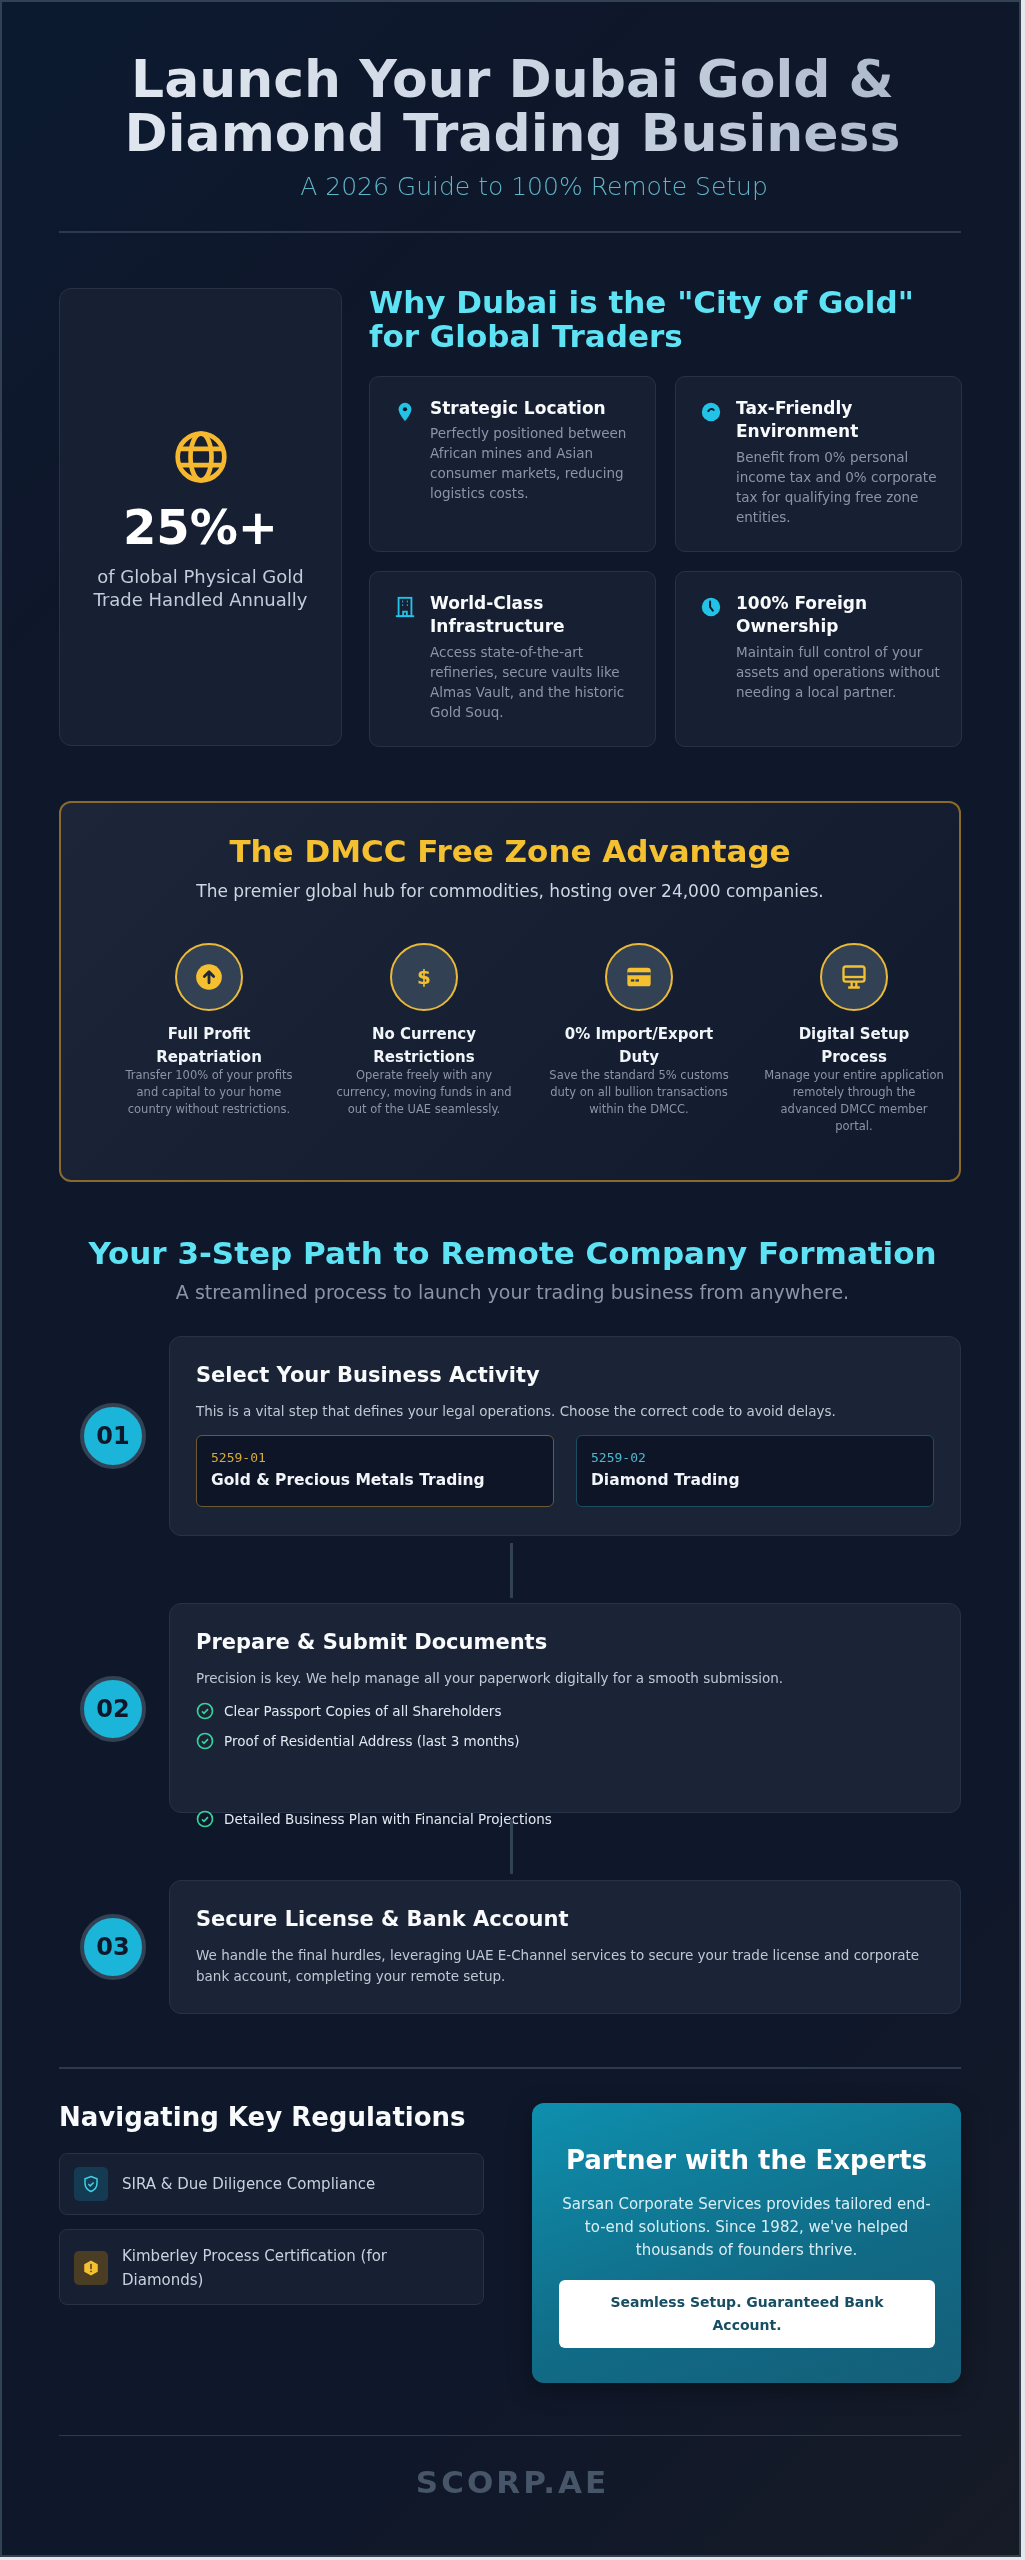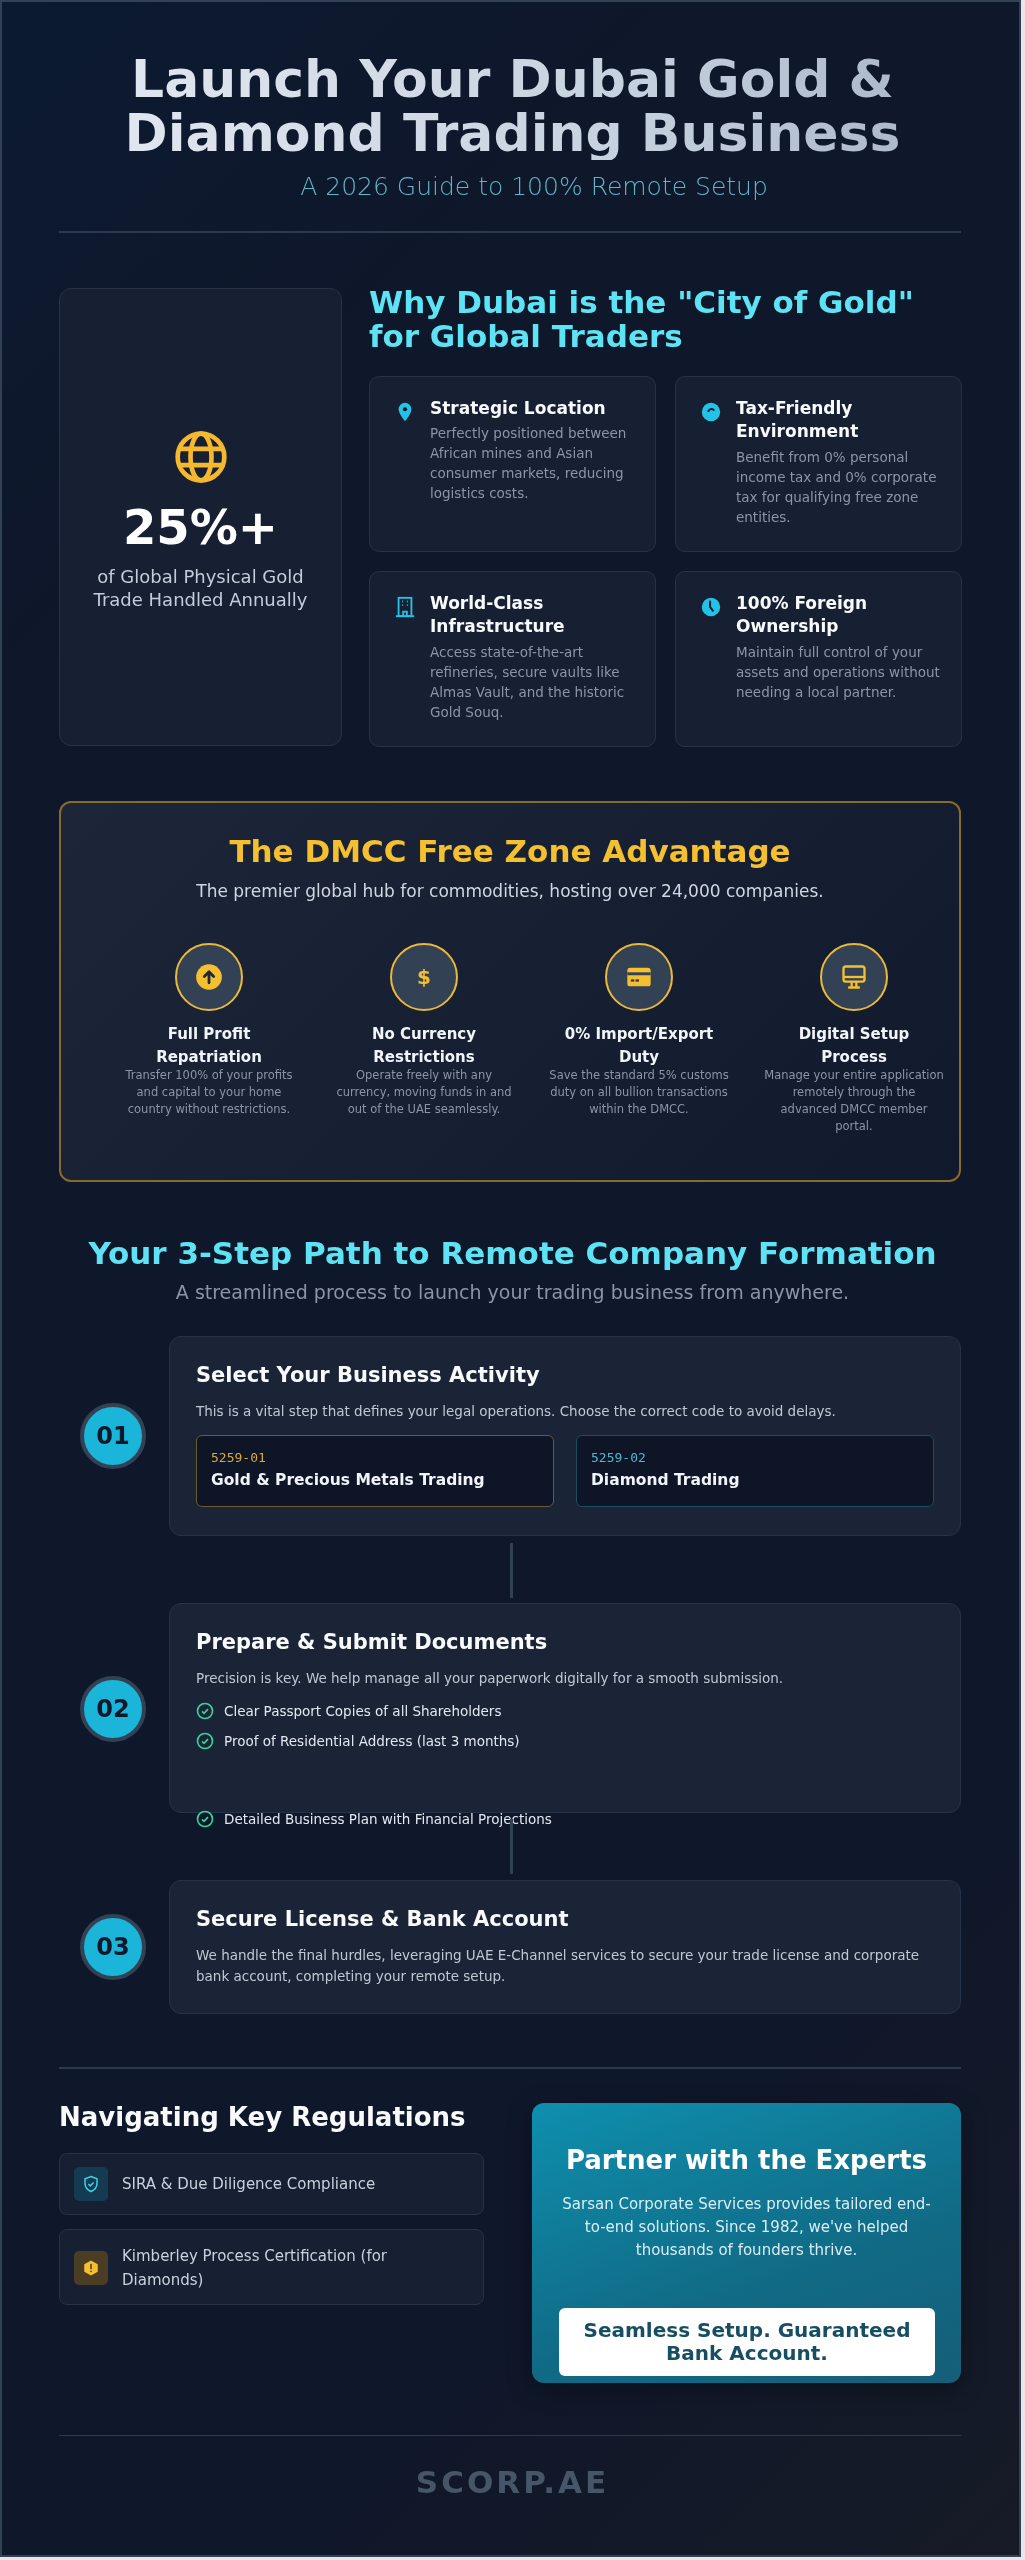--- a/index.html
+++ b/index.html
@@ -91,21 +91,21 @@
   .partner {
     left: 530px; top: 2101px; width: 429px; height: 280px; border-radius: 12px;
     background: linear-gradient(160deg, #0e8fae 0%, #116b86 60%, #155e78 100%);
     box-shadow: 0 6px 24px rgba(0,0,0,0.35);
   }
   .partner-title { left: 0; width: 429px; top: 42px; text-align: center; font-size: 26px; font-weight: bold; color: #ffffff; }
   .partner-desc { left: 24px; width: 381px; top: 90px; text-align: center; font-size: 15px; line-height: 23px; color: #d9eef4; }
   .partner-btn {
     left: 27px; top: 177px; width: 376px; height: 68px; background: #ffffff; border-radius: 6px;
     display: flex; align-items: center; justify-content: center; text-align: center;
-    font-size: 20px; line-height: 23px; font-weight: bold; color: #174e63; padding: 8px 16px; margin-top: 28px;
+    font-size: 14px; line-height: 23px; font-weight: bold; color: #174e63; padding: 8px 16px;
   }
 
   .footer-logo { left: 0; width: 1021px; top: 2462px; text-align: center; font-size: 31px; font-weight: bold; letter-spacing: 3px; color: #475569; }
 </style>
 </head>
 <body>
 
 <div class="frame">
 
   <div class="abs h-title">

